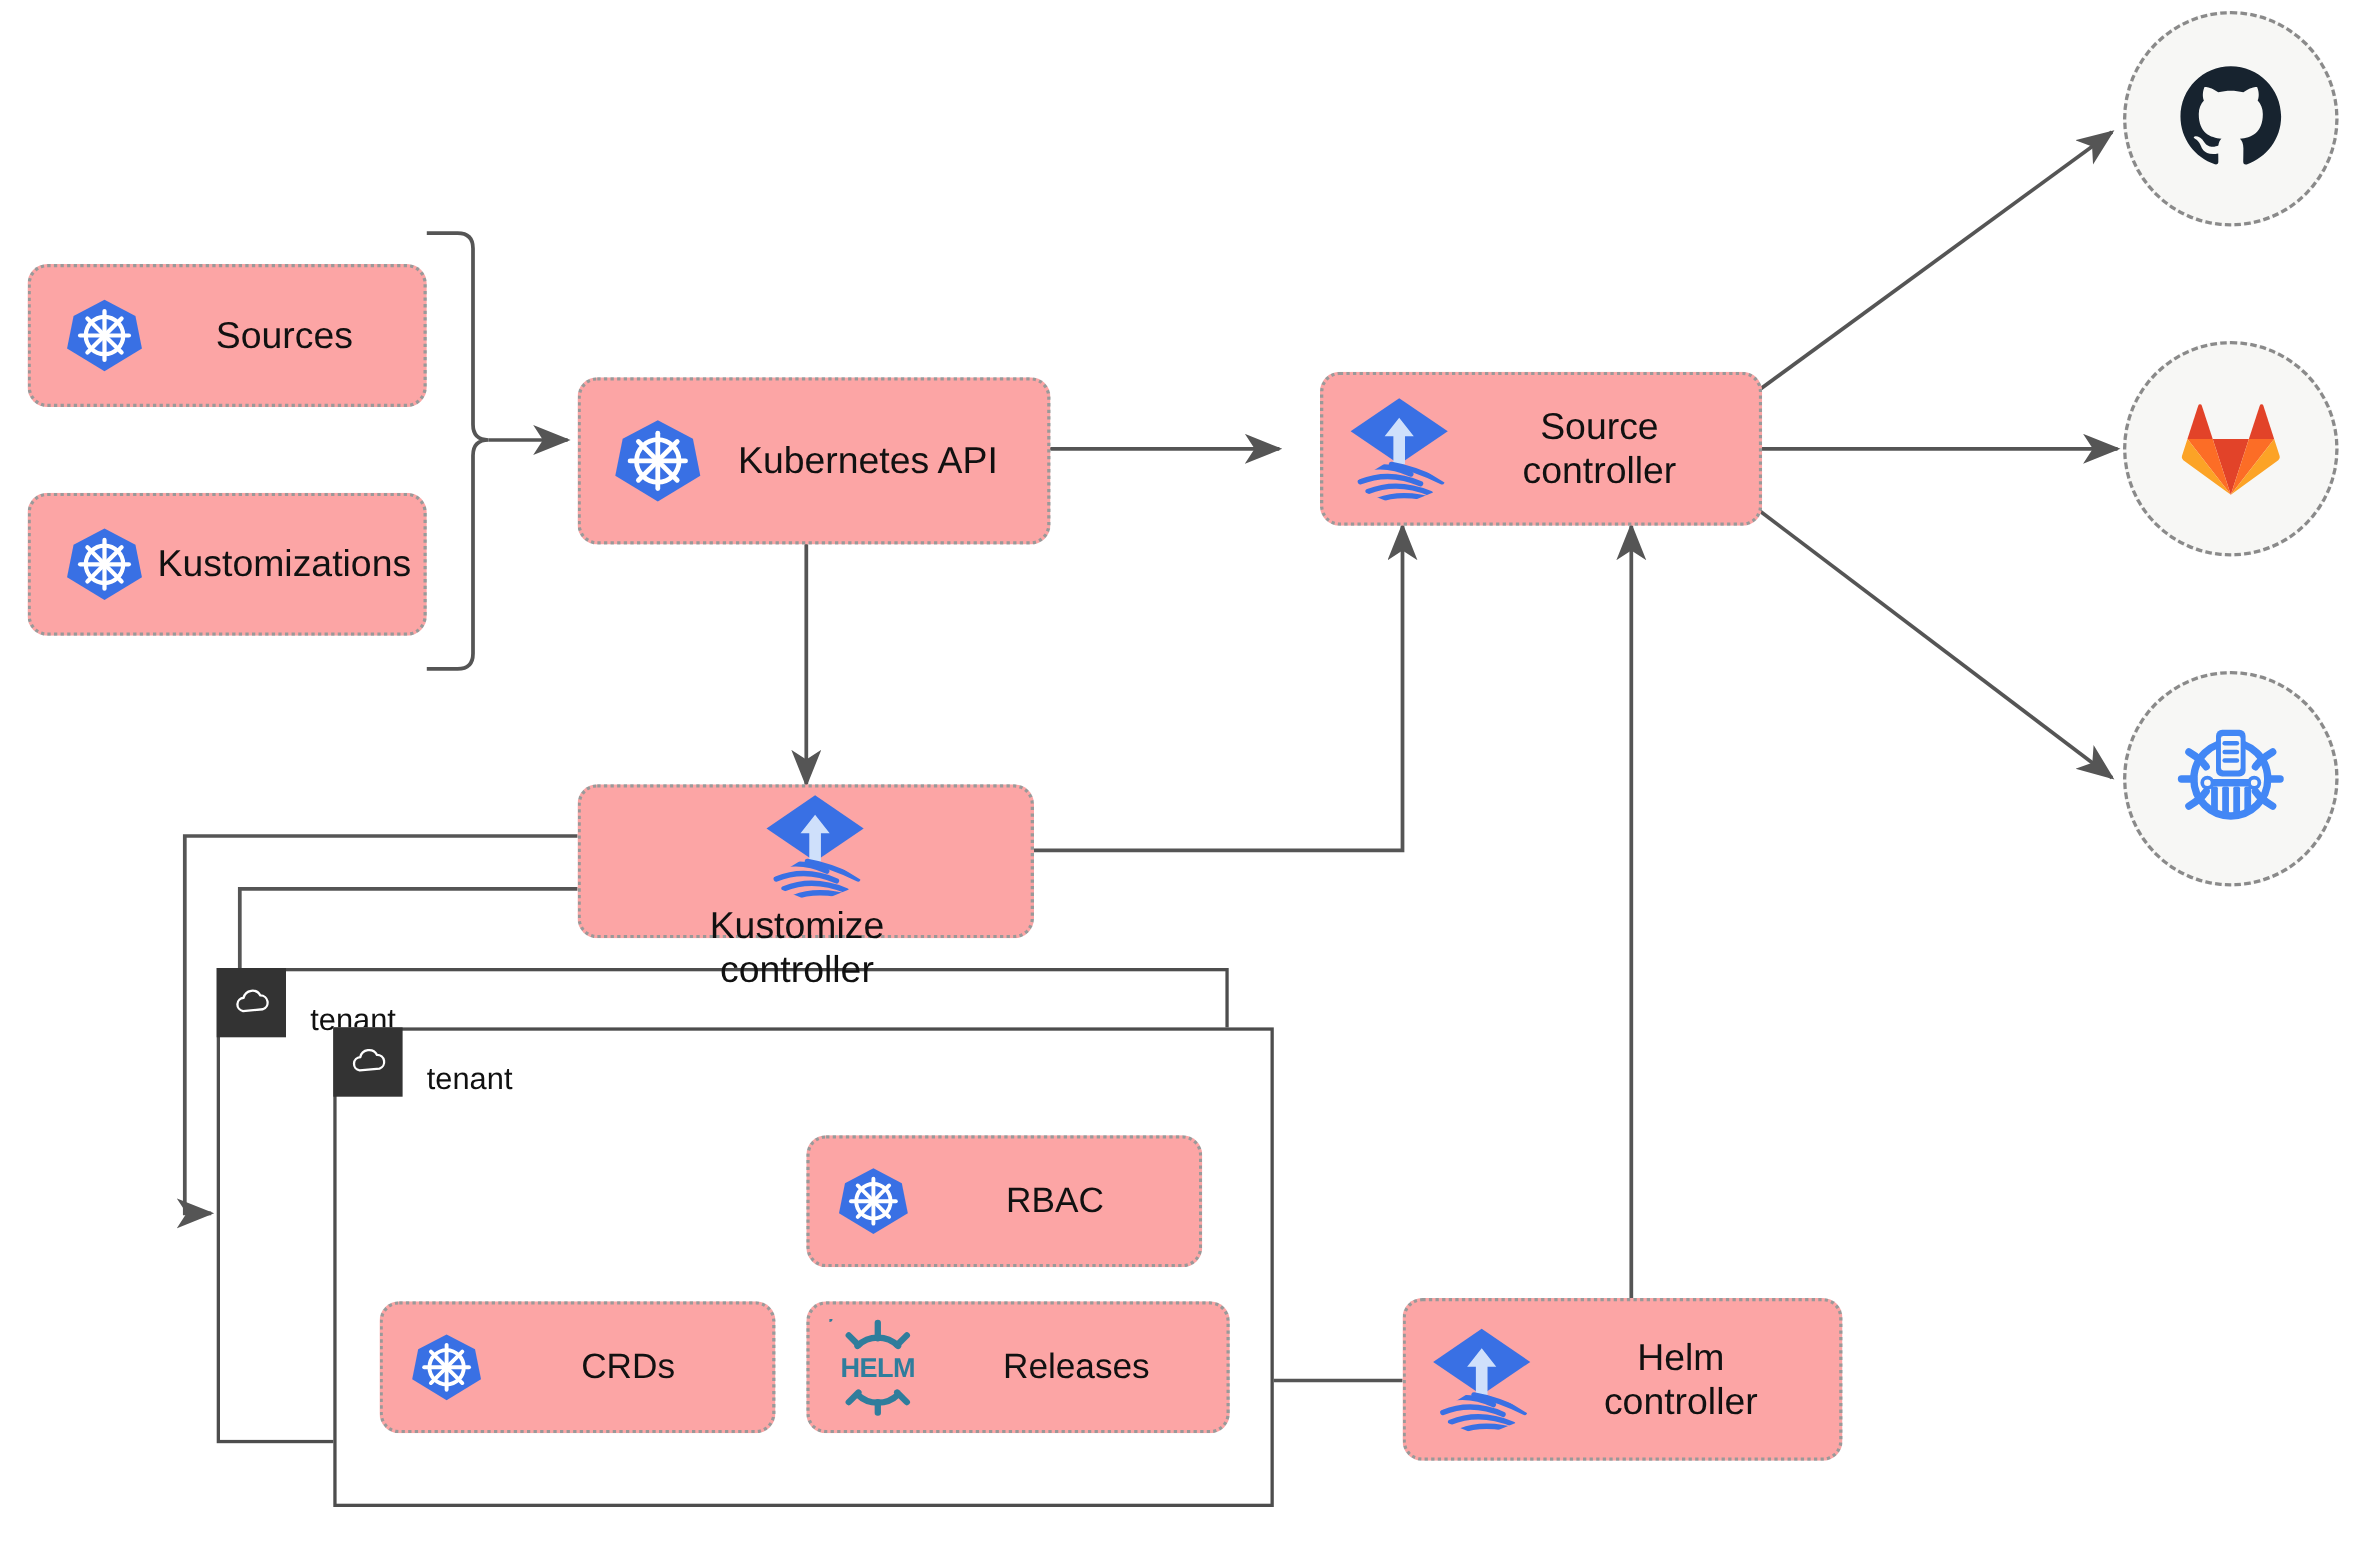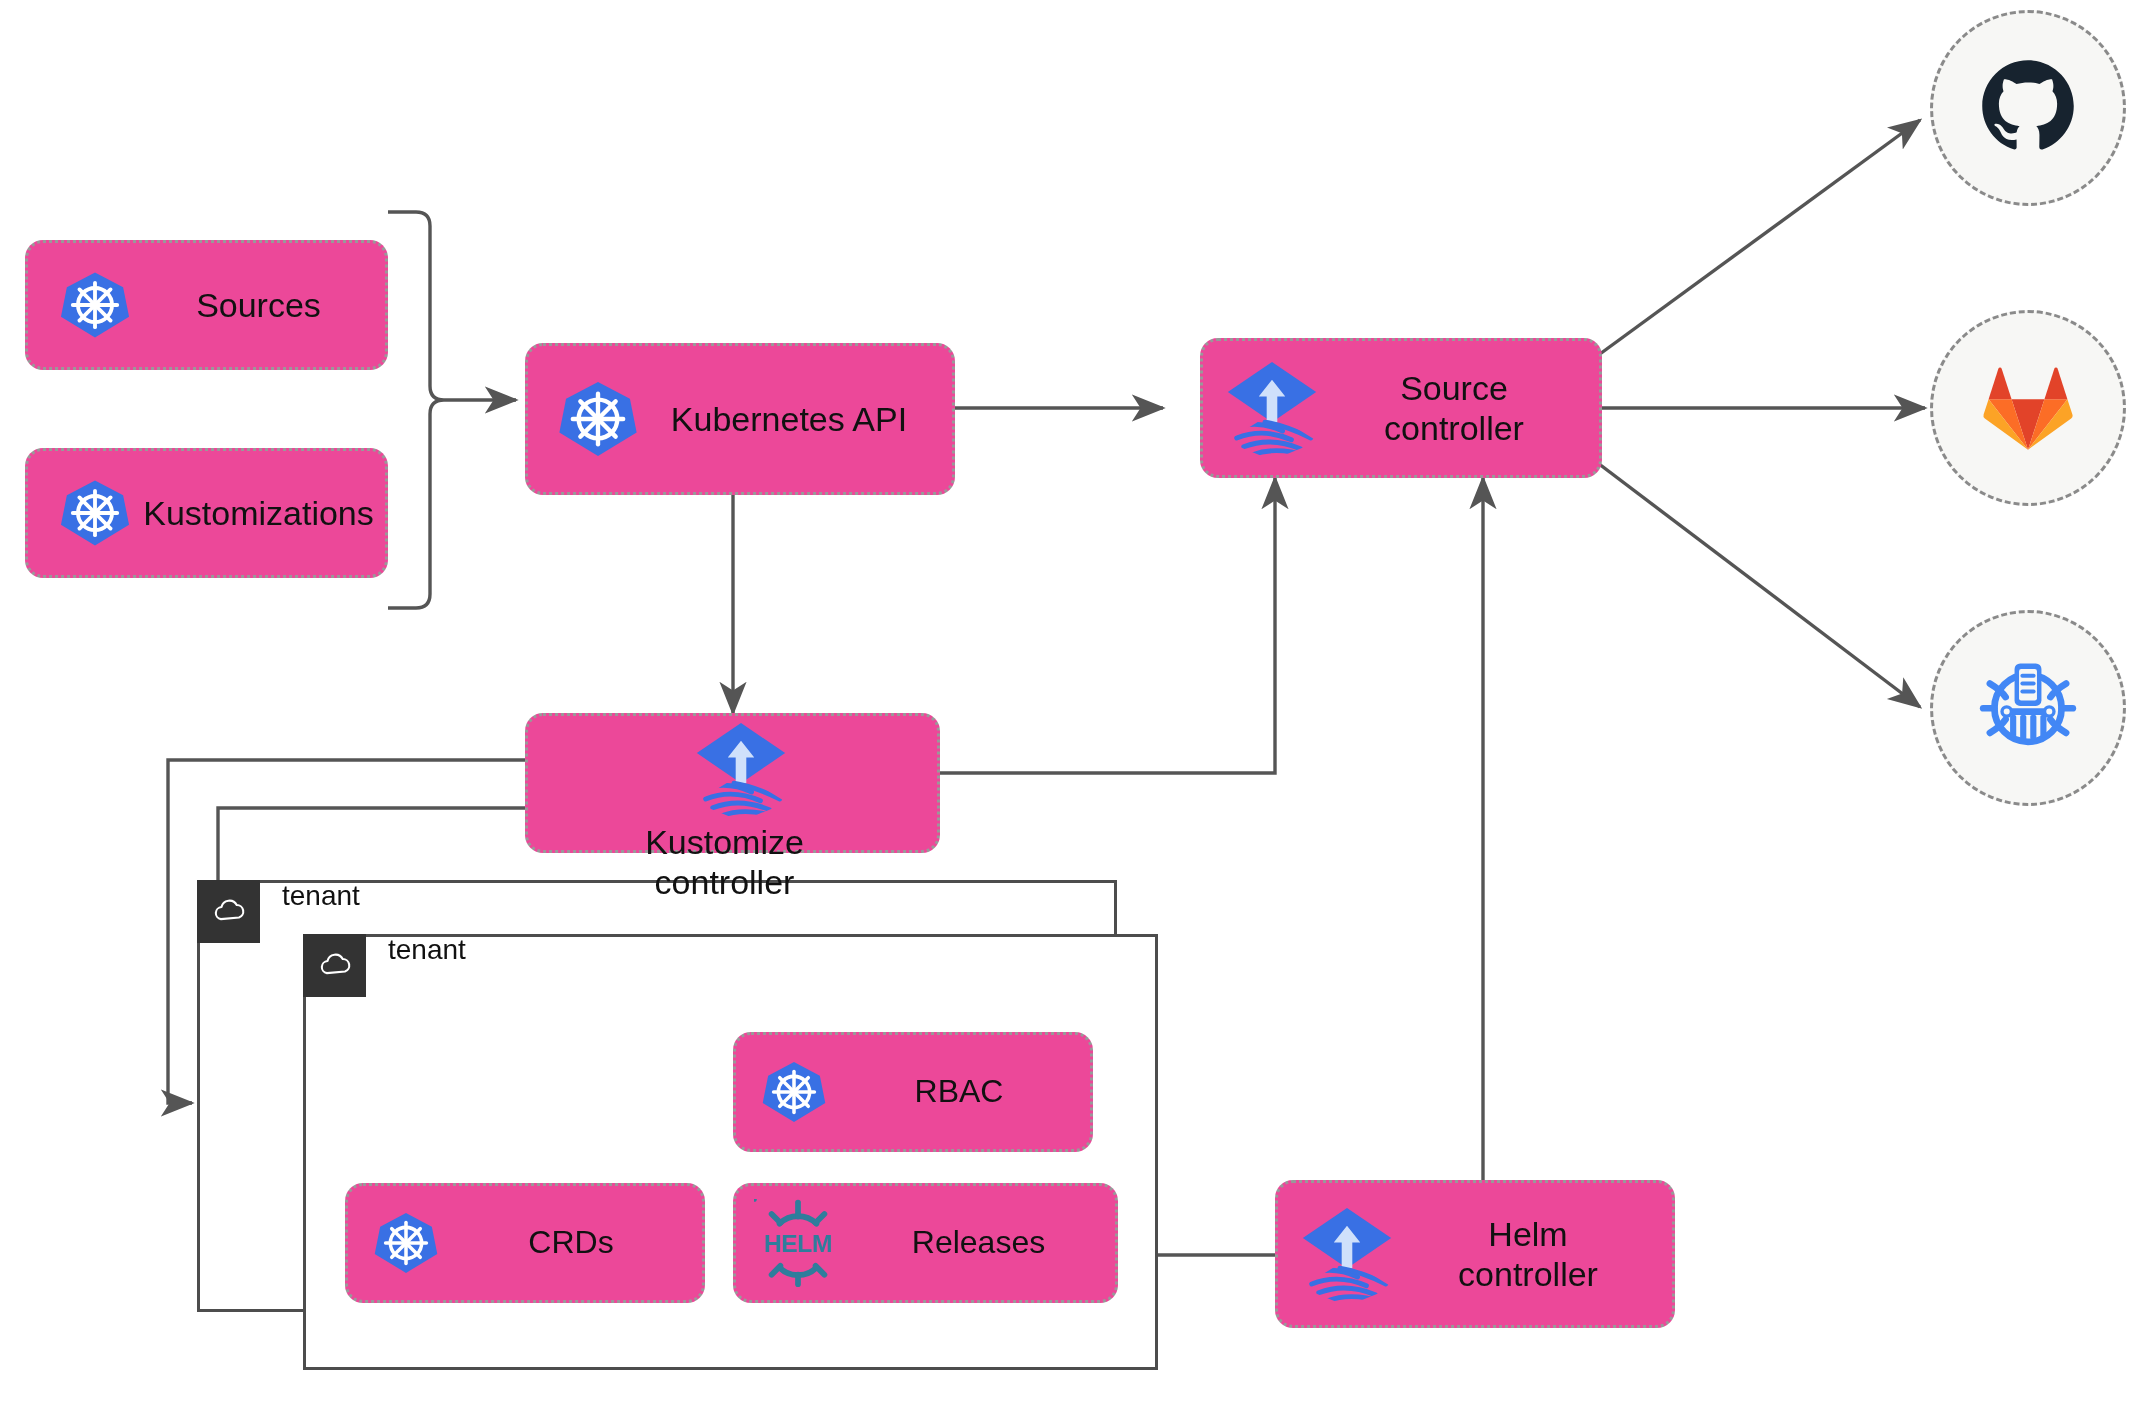--- a/index.html
+++ b/index.html
@@ -3,21 +3,21 @@
 <meta charset="utf-8">
 <style>
   html,body{margin:0;padding:0;background:#ffffff;}
   body{font-family:"Liberation Sans","DejaVu Sans",sans-serif;}
   #stage{position:relative;width:2144px;height:1407px;background:#fff;overflow:hidden;}
   #wires{position:absolute;left:0;top:0;width:2144px;height:1407px;pointer-events:none;}
 
   
   .node{
     position:absolute;
-    background:#ec4899;
+    background:#fca5a5;
     border:3px dotted #999;
     border-radius:18px;
     display:flex;align-items:center;
     box-sizing:border-box;
     z-index:3;
   }
   .node .lbl{
     color:#111;
     font-size:34px;
     line-height:1.18;
@@ -30,21 +30,21 @@
   
   .tenant{
     position:absolute;
     background:#ffffff;
     border:3px solid #4d4d4d;
     box-sizing:border-box;
   }
   .tenant .titlebar{
     position:absolute;left:-3px;top:-3px;
     height:63px;
-    display:flex;align-items:flex-start;
+    display:flex;align-items:flex-end;
     box-sizing:border-box;
   }
   .tenant .tabicon{
     width:63px;height:63px;background:#333333;
     display:flex;align-items:center;justify-content:center;
     box-sizing:border-box;
   }
   .tenant .tabtext{
     font-size:28px;color:#111;margin-left:22px;white-space:nowrap;
   }

